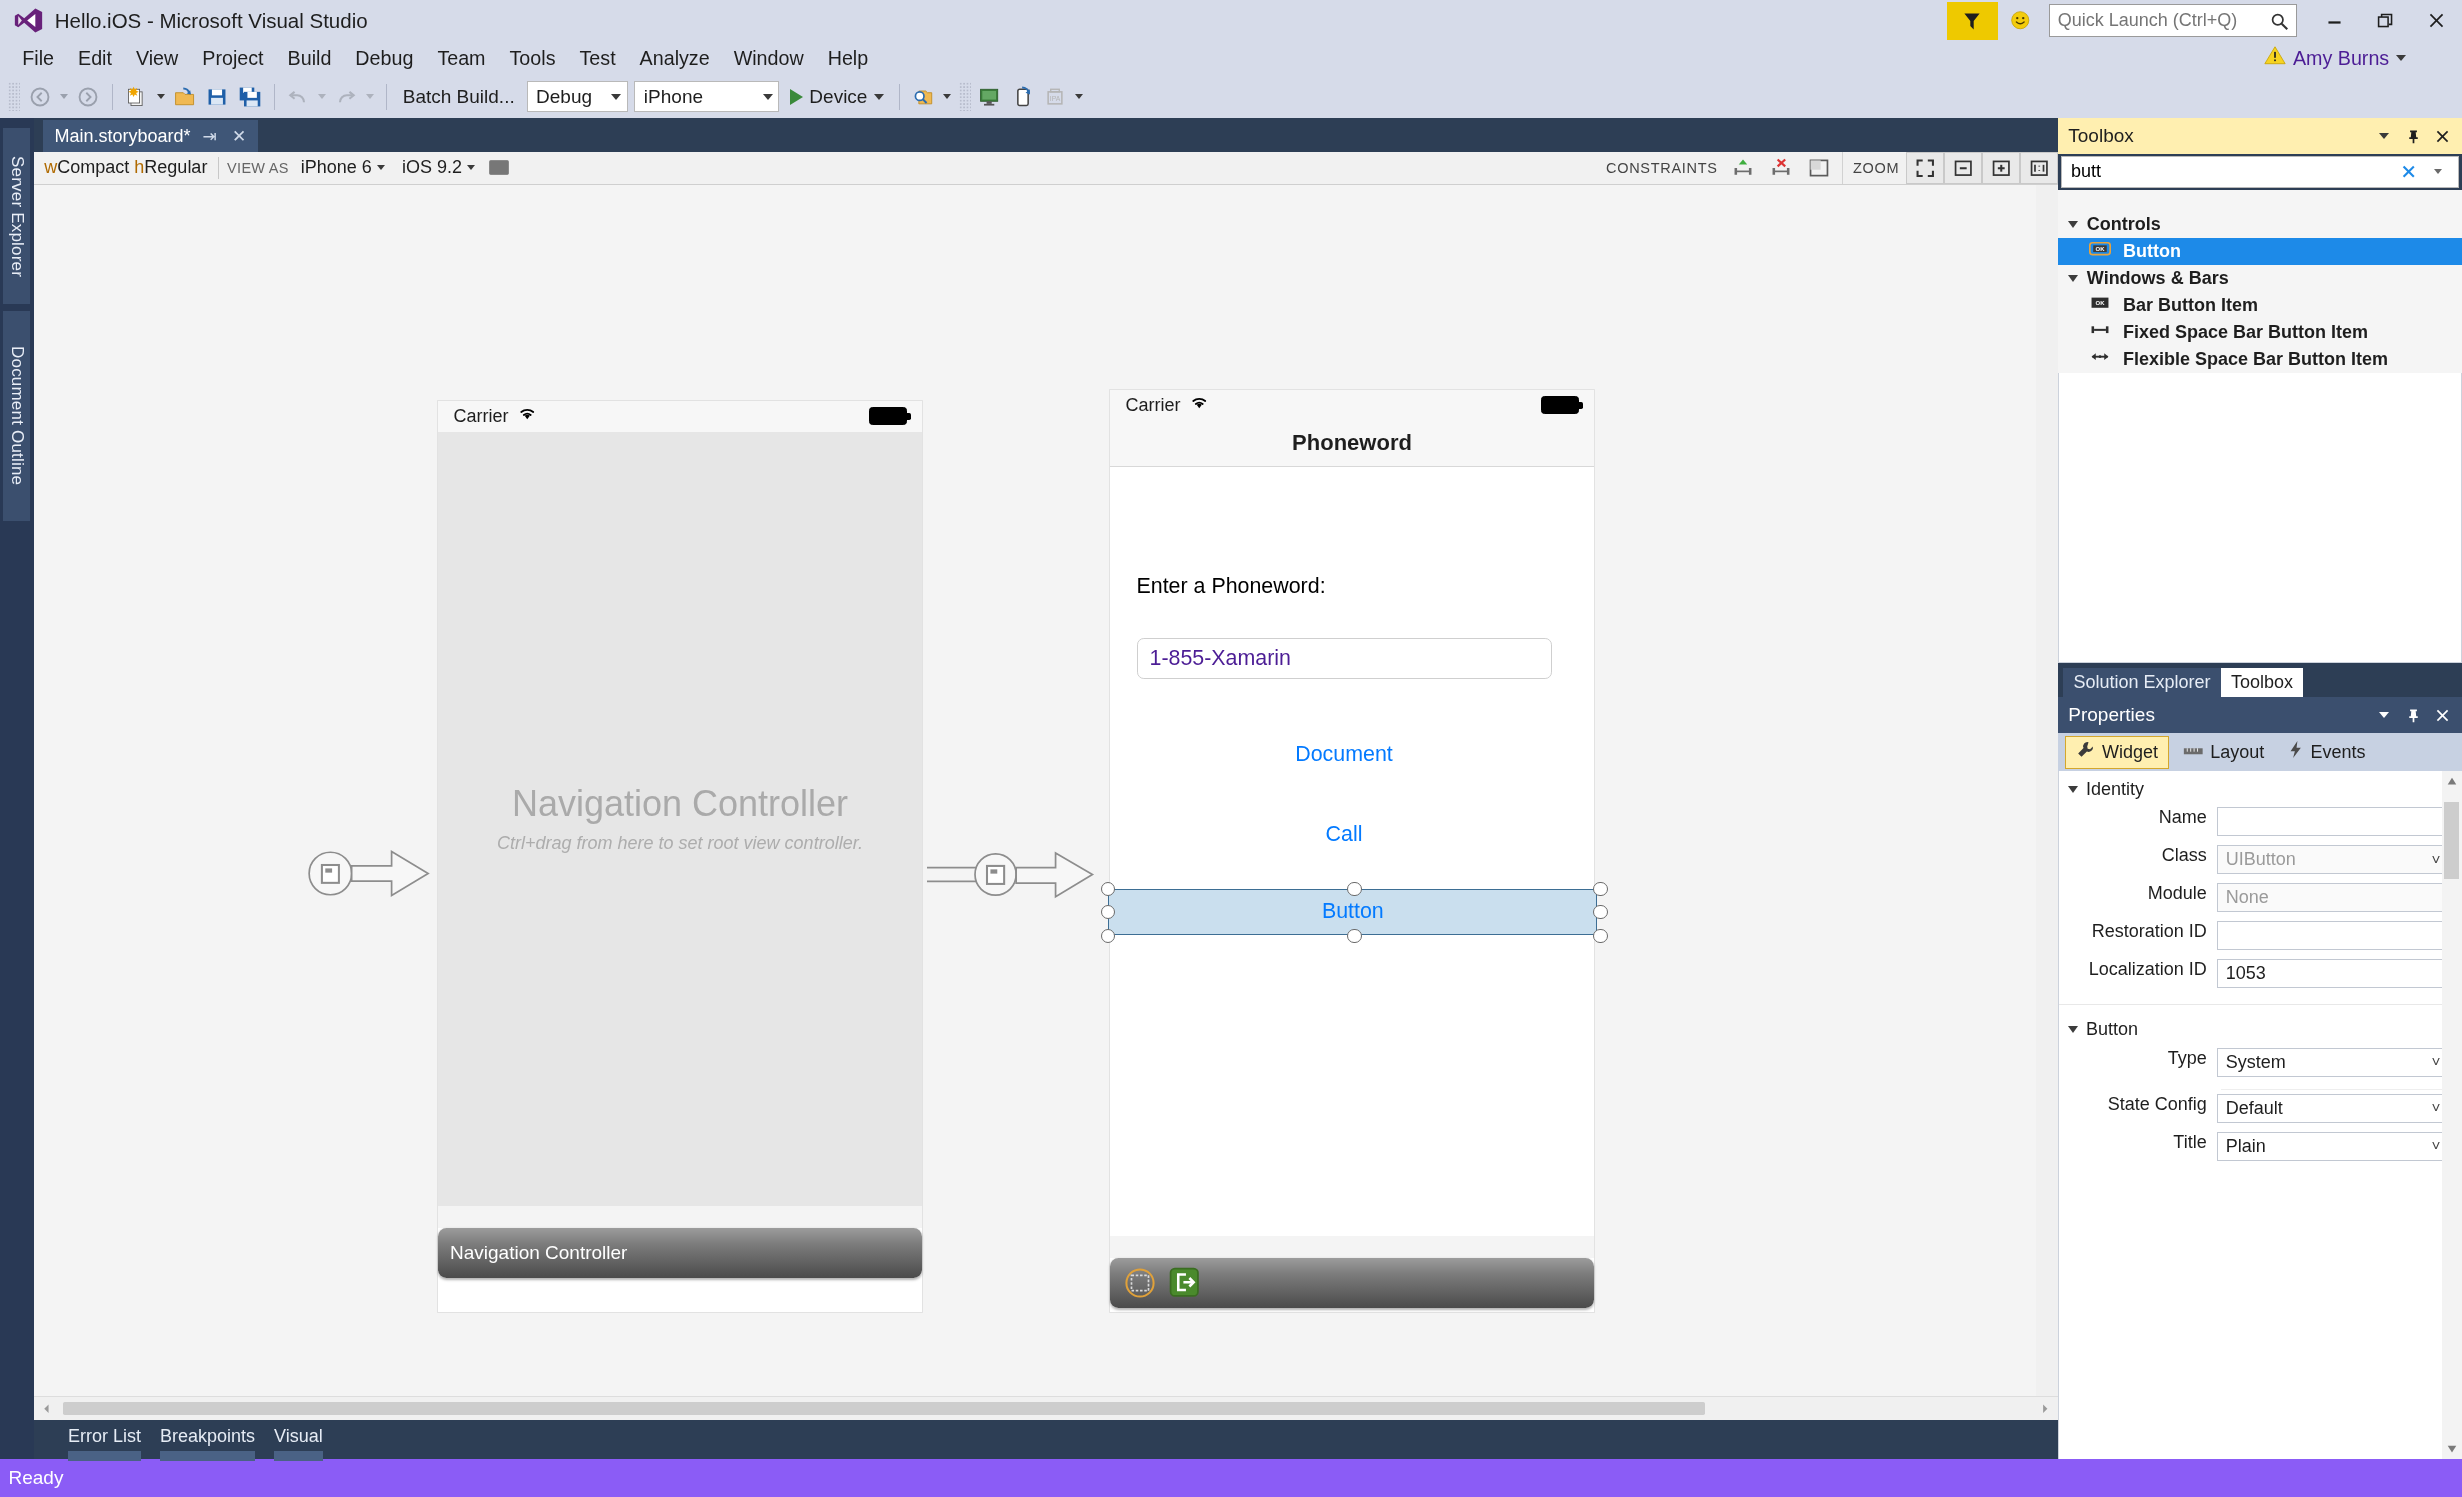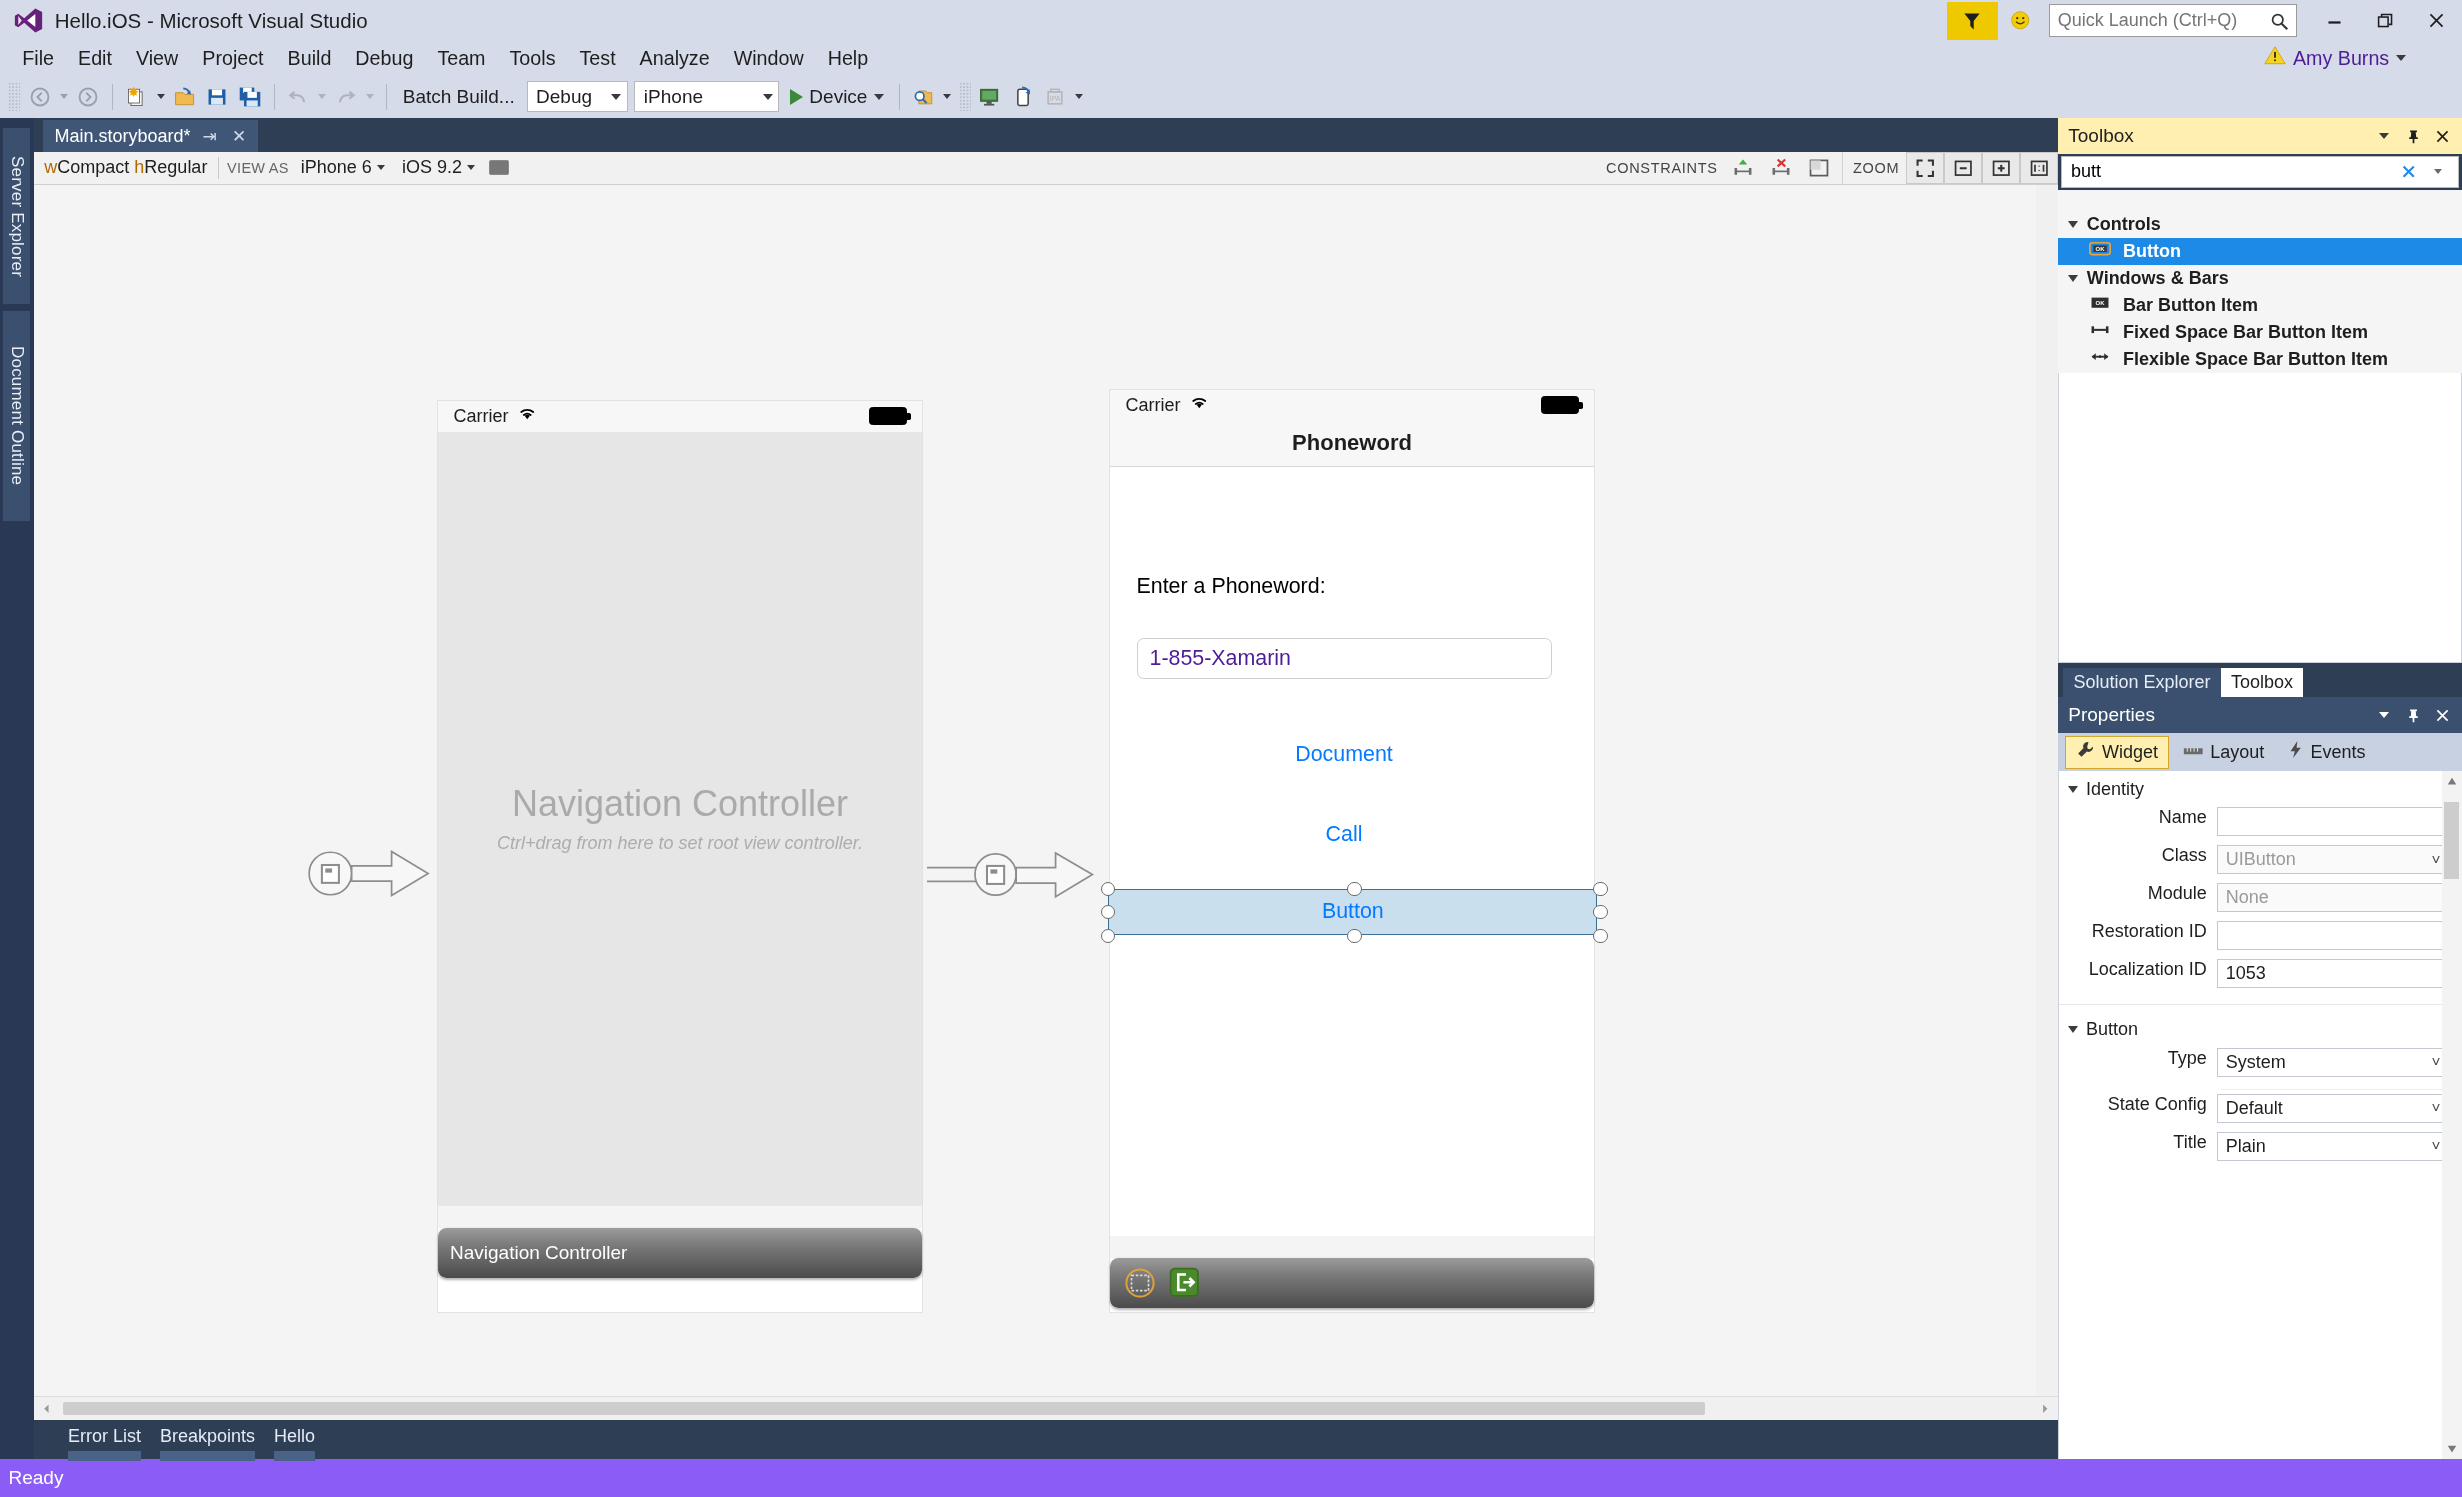--- a/index.html
+++ b/index.html
@@ -581,21 +581,21 @@
         <div class="arrow">
           <svg width="13.7" height="13.7" viewBox="0 0 16 16">
               <path d="M6 3 L11 8 L6 13 Z" fill="#9a9a9a"></path>
             </svg>
         </div>
       </div>
 
       <div class="bottom-tabs">
         <div class="btab">Error List</div>
         <div class="btab">Breakpoints</div>
-        <div class="btab">Hello</div>
+        <div class="btab">Visual</div>
       </div>
     </div>
 
     <div class="rightdock">
 
       <div class="panel-title toolbox">
         <span>Toolbox</span>
         <span class="pt-spacer"></span>
         <span class="pt-btn">
             <span class="caret-dn"></span>

